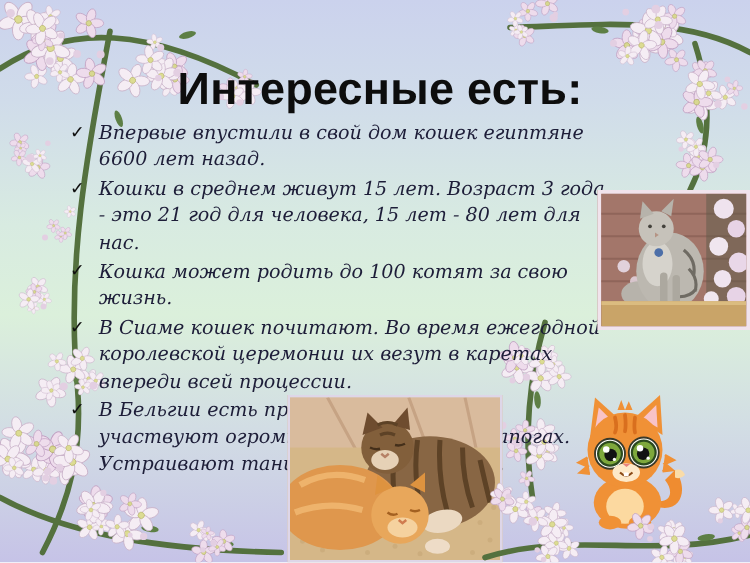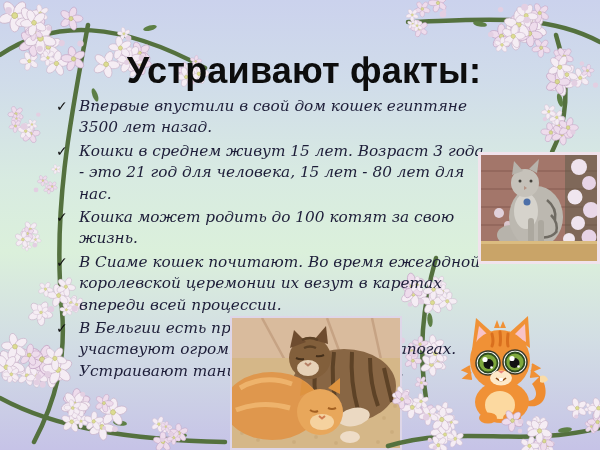--- a/index.html
+++ b/index.html
@@ -266,26 +266,26 @@
       <use href="#blossomPink" transform="translate(412.9,360.7) rotate(238) scale(0.86)"></use>
       <use href="#blossom" transform="translate(433.5,346.0) rotate(209) scale(1.04)"></use>
       <use href="#blossom" transform="translate(437.8,361.6) rotate(135) scale(0.96)"></use>
       <use href="#blossom" transform="translate(431.4,364.5) rotate(98) scale(1.08)"></use>
       <use href="#blossomPink" transform="translate(420.1,344.2) rotate(149) scale(0.79)"></use>
       <use href="#blossom" transform="translate(435.3,353.6) rotate(133) scale(1.03)"></use>
       <circle cx="402.2" cy="340.4" r="3.0" fill="#e3cfe2"></circle>
       <circle cx="413.5" cy="354.2" r="3.1" fill="#e3cfe2"></circle>
     </svg>
 
-  <div class="title">Устраивают факты:</div>
+  <div class="title">Интересные есть:</div>
 
   <ul class="facts">
     <li>
       <span class="check">✓</span>
-      <span>Впервые впустили в свой дом кошек египтяне 3500 лет назад.</span>
+      <span>Впервые впустили в свой дом кошек египтяне 6600 лет назад.</span>
     </li>
     <li>
       <span class="check">✓</span>
       <span>Кошки в среднем живут 15 лет. Возраст 3 года - это 21 год для человека, 15 лет - 80 лет для нас.</span>
     </li>
     <li>
       <span class="check">✓</span>
       <span>Кошка может родить до 100 котят за свою жизнь.</span>
     </li>
     <li>

